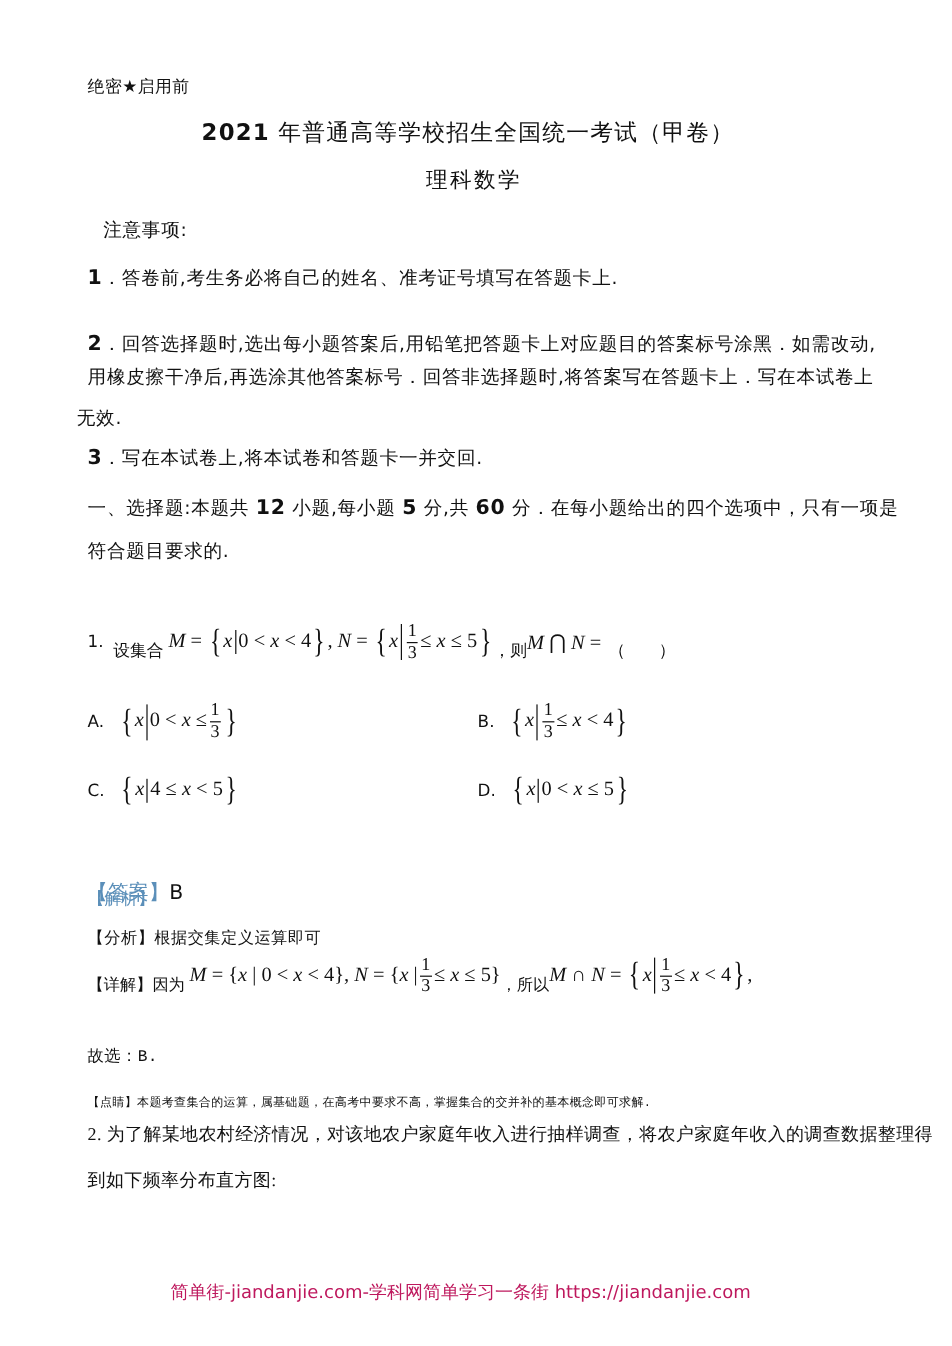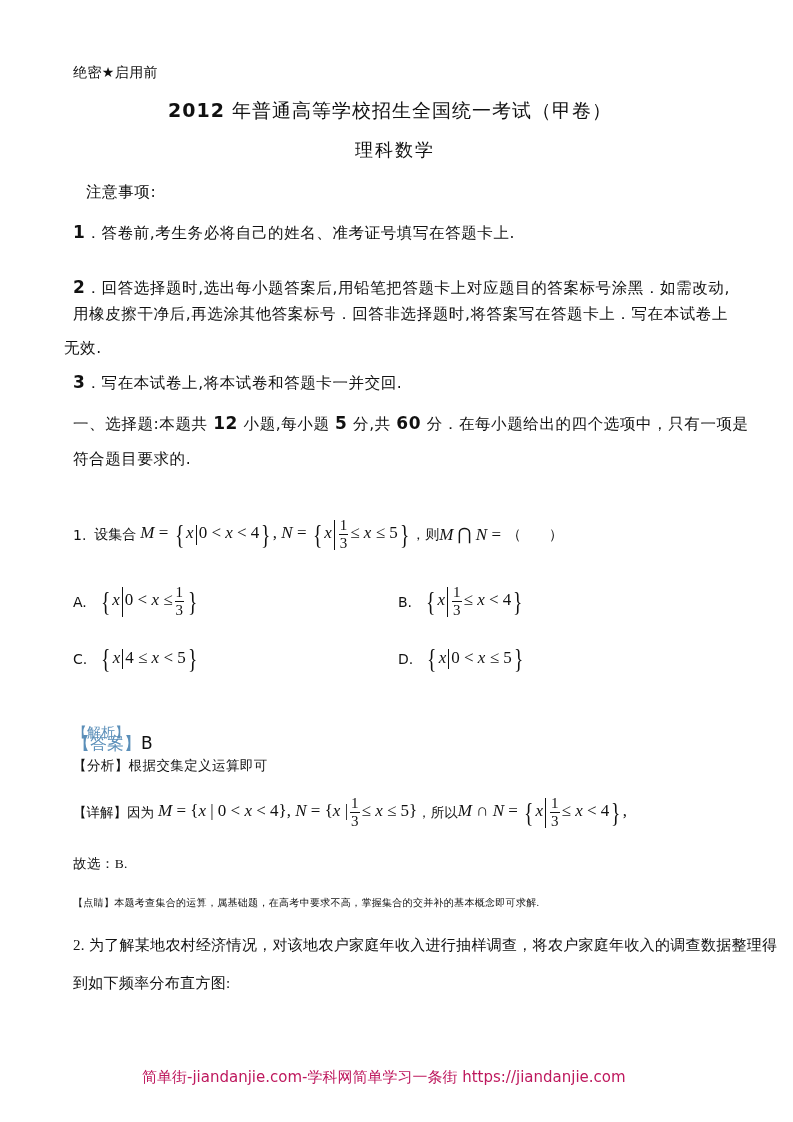--- a/index.html
+++ b/index.html
@@ -1,20 +1,20 @@
 <!DOCTYPE html>
 <html><head>
 <meta charset="utf-8">
 <style>
   html, body { margin: 0; padding: 0; background: #ffffff; }
   body { width: 793px; height: 1122px; position: relative; overflow: hidden;
          font-family: "DejaVu Serif", "Liberation Serif", serif; color: #111; }
   .abs { position: absolute; white-space: nowrap; }
   .sans { font-family: "DejaVu Sans", "Liberation Sans", sans-serif; }
-  .serif { font-family: Liberation Serif, serif; }
+  .serif { font-family: Liberation Mono, monospace; margin-top: 16px; }
   .times { font-family: "Liberation Serif", "DejaVu Serif", serif; }
   .bold { font-weight: bold; }
   .body-text { font-size: 15.5px; letter-spacing: 0.6px; }
   .small-text { font-size: 13.5px; letter-spacing: 0.4px; }
   .math { font-family: "Liberation Serif", "DejaVu Serif", serif; font-size: 17px; }
   .math i { font-style: italic; }
   .frac { display: inline-block; vertical-align: middle; text-align: center; margin: 0 2px; line-height: 1; }
   .frac .num { display: block; font-size: 15px; padding: 0 1px 1px; border-bottom: 1px solid #111; }
   .frac .den { display: block; font-size: 15px; padding-top: 1px; }
   .brace { font-size: 28px; vertical-align: middle; font-weight: 200; transform: scaleX(0.7); display: inline-block; }
@@ -22,21 +22,21 @@
   .bar.short { height: 20px; }
   .label-blue { color: #5b8fb9; }
   .footer { color: #be185d; font-family: "DejaVu Sans", sans-serif; font-size: 15px; }
 </style>
 </head>
 <body>
 
 <div class="abs sans small-text" style="left:73px; top:64px; font-size:14px;">绝密★启用前</div>
 
 <div class="abs sans" style="left:168px; top:98px; font-size:19px; letter-spacing:1px;">
-  <span class="bold">2012</span>
+  <span class="bold">2021</span>
   <span>年普通高等学校招生全国统一考试（甲卷）</span>
 </div>
 
 <div class="abs sans" style="left:355px; top:138px; font-size:18px; letter-spacing:2px;">理科数学</div>
 
 <div class="abs sans body-text" style="left:86px; top:182px;">注意事项:</div>
 
 <div class="abs sans body-text" style="left:73px; top:222px;">
   <span class="bold" style="font-size:17px;">1</span><span>．答卷前,考生务必将自己的姓名、准考证号填写在答题卡上.</span>
 </div>

